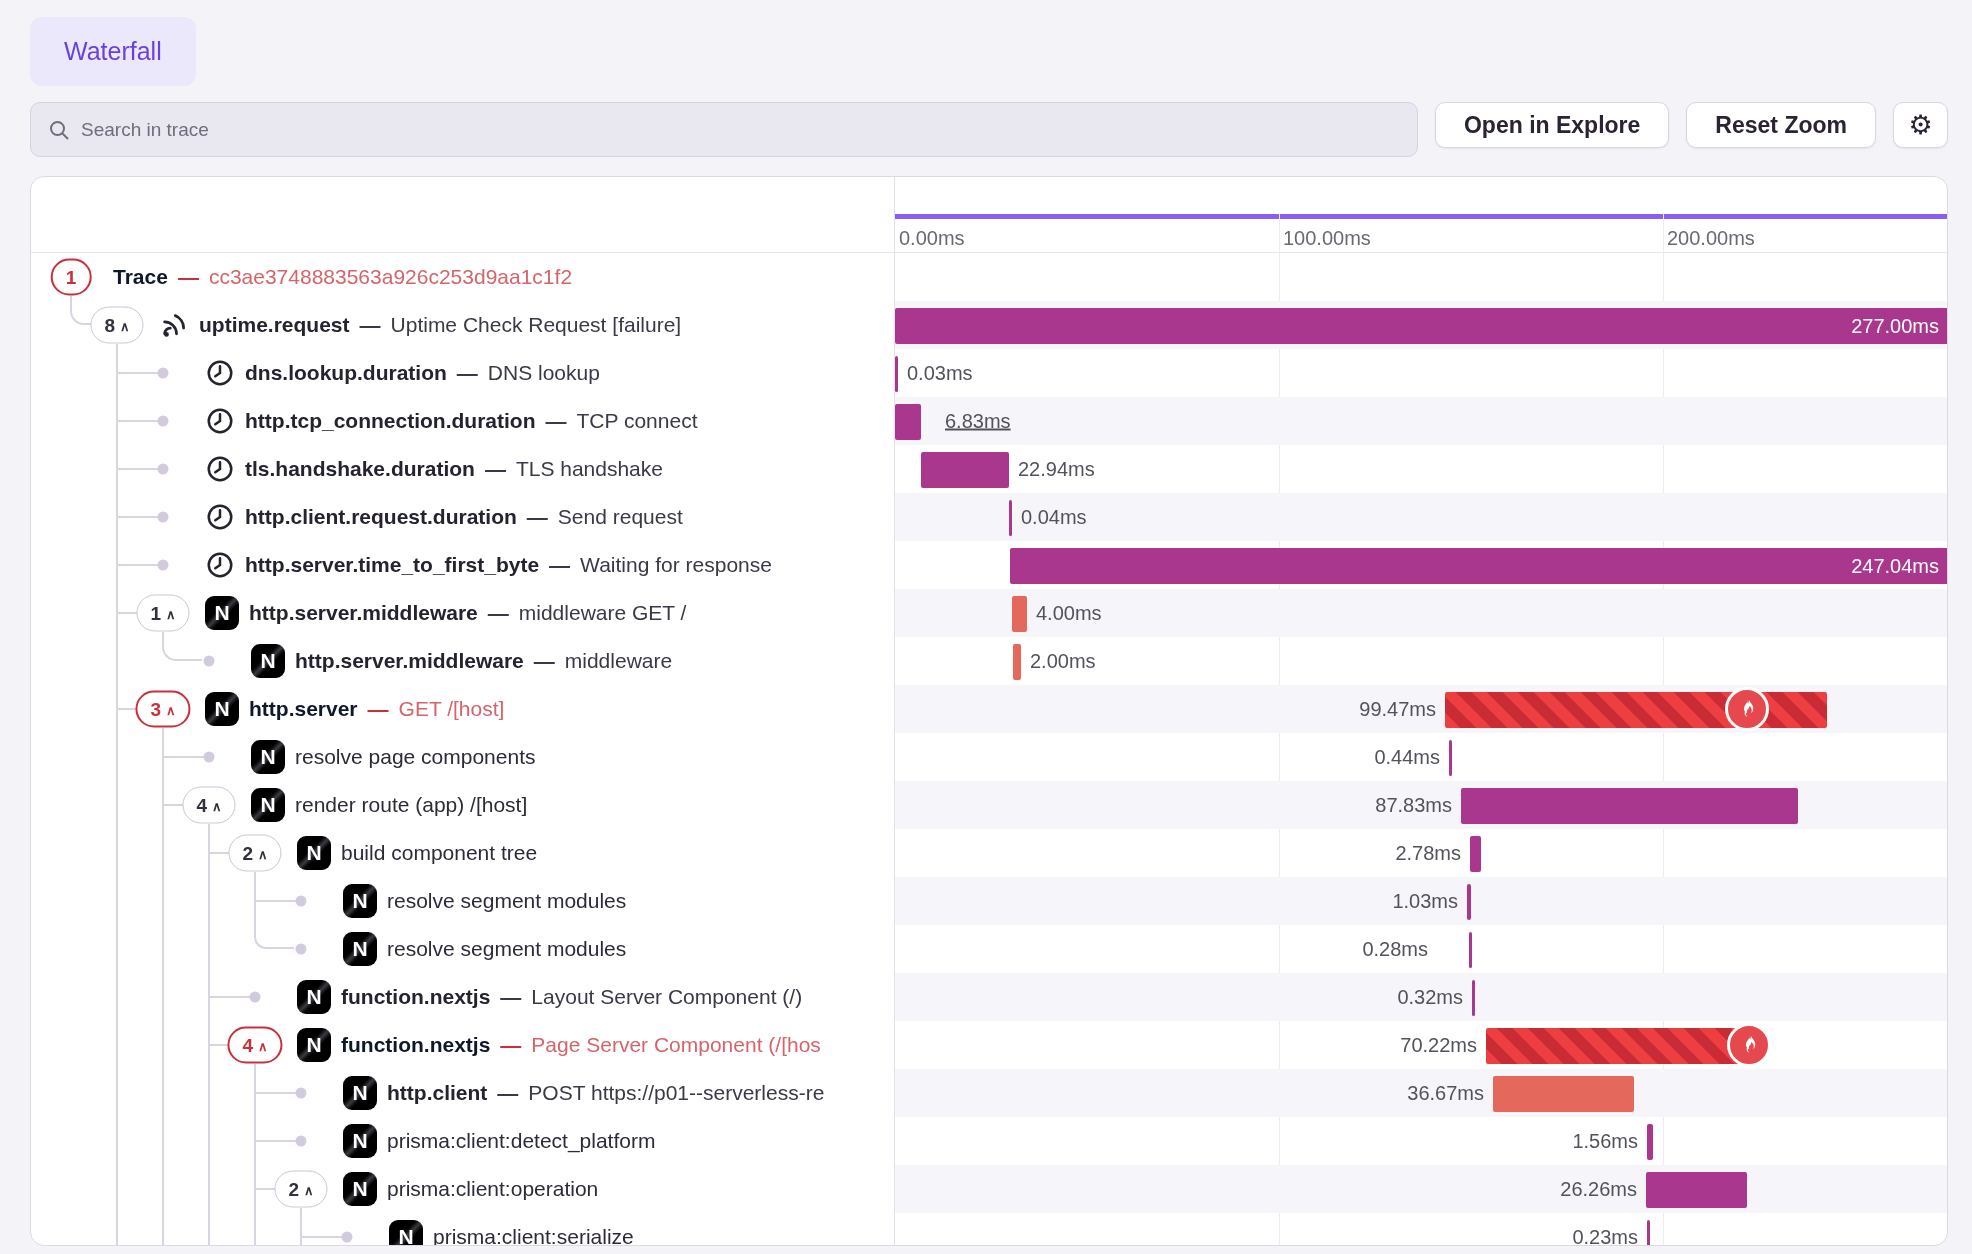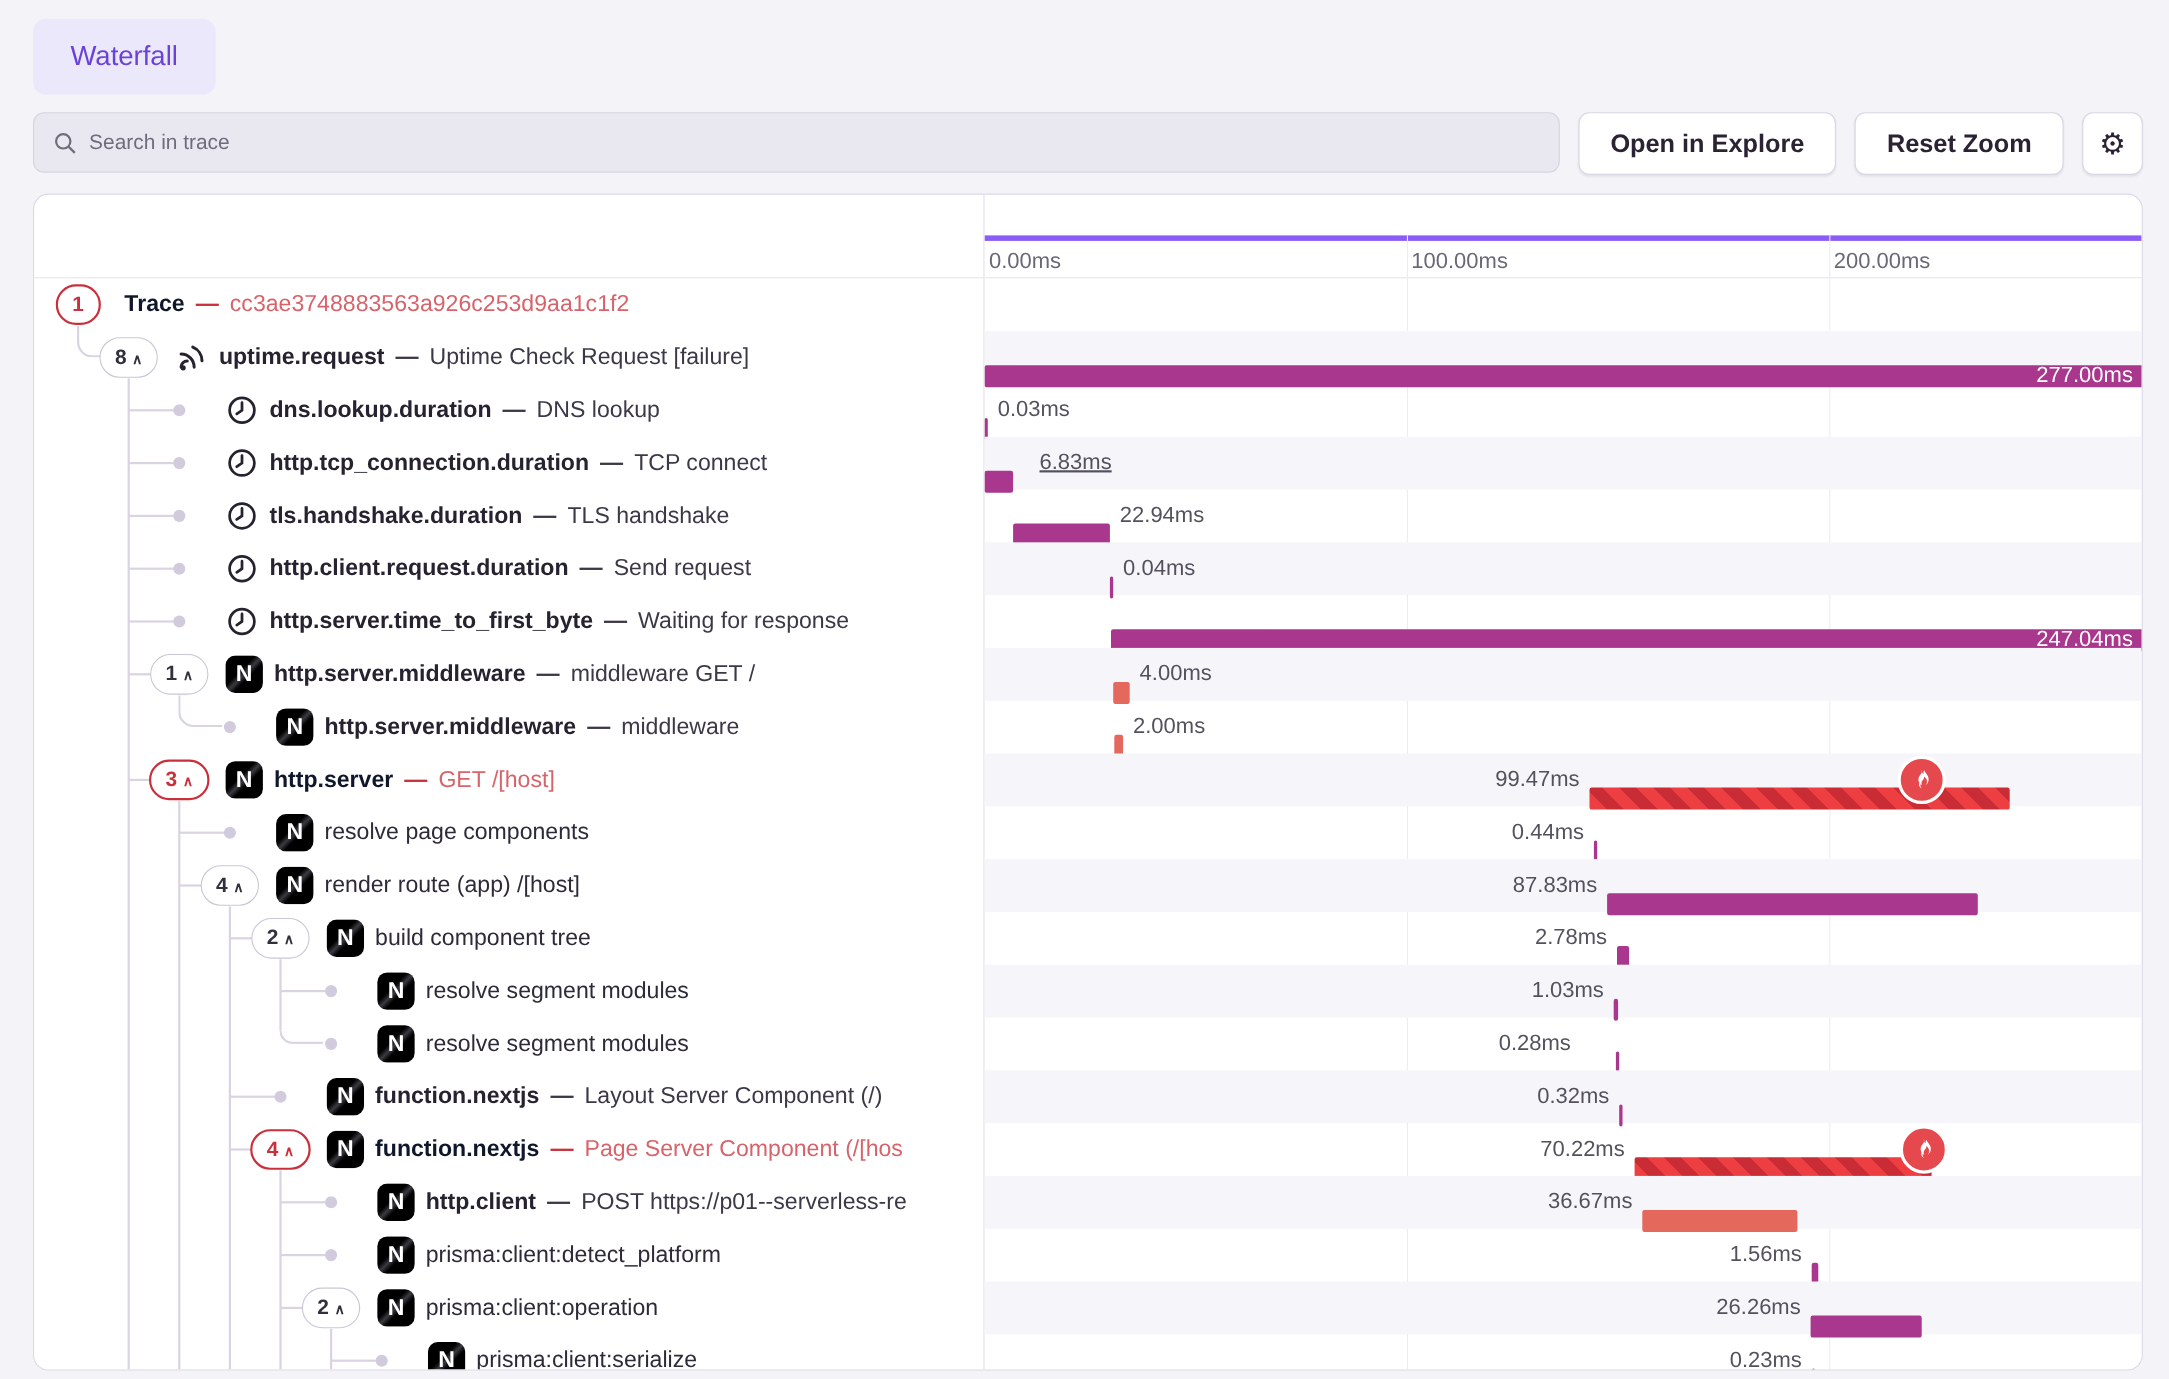--- a/index.html
+++ b/index.html
@@ -21,21 +21,21 @@
     flex:1; max-width:1436px; height:55px; background:#e9e8f0;
     border:1px solid #d6d3e0; border-radius:10px;
     display:flex; align-items:center; padding:0 16px; gap:10px;
   }
   .search input {
     flex:1; border:none; background:transparent; outline:none;
     font-family:inherit; font-size:19px; color:#3c3847;
   }
   .search input::placeholder { color:#6f6c7c; }
   .btn {
-    height:57px; background:#fff; border:1px solid #d9d6e2; border-radius:10px;
+    height:46px; background:#fff; border:1px solid #d9d6e2; border-radius:10px;
     font-family:inherit; font-size:23px; font-weight:700; color:#2b2233;
     padding:0 28px; cursor:pointer; box-shadow:0 1px 2px rgba(43,34,51,.07);
     display:flex; align-items:center; justify-content:center;
   }
   .btn.icon-btn { width:55px; padding:0; font-size:27px; font-weight:400; }
   
   .panel {
     position:absolute; left:30px; top:176px; width:1918px; height:1070px;
     background:#fff; border:1px solid #dcd9e5; border-radius:14px;
     overflow:hidden; display:flex;
@@ -81,21 +81,21 @@
            border-bottom-left-radius:14px; z-index:1; }
   
   .nicon {
     width:34px; height:34px; background:#0d0d11; border-radius:9px; flex:none;
     color:#fff; font-weight:700; font-size:21px;
     display:flex; align-items:center; justify-content:center;
     background-image:linear-gradient(135deg,#000 40%,#3a3a42 50%,#000 60%);
   }
   .svgicon { flex:none; display:flex; align-items:center; }
   
-  .bar { position:absolute; top:7px; height:20px; border-radius:2px;margin-top:24px; }
+  .bar { position:absolute; top:7px; height:36px; border-radius:2px; }
   .bar.magenta { background:#a9378d; }
   .bar.salmon  { background:#e5685c; }
   .bar.error   { background:repeating-linear-gradient(45deg,#ed3e42 0 11px,#ca2c35 11px 22px); }
   .bar-label-in { position:absolute; right:10px; top:50%; transform:translateY(-50%);
                   color:#fff; font-size:20px; }
   .dur { position:absolute; top:50%; transform:translateY(-50%);
          font-size:20px; color:#54515d; }
   .fire {
     position:absolute; top:50%; transform:translate(-50%,-50%);
     width:44px; height:44px; border-radius:50%; background:#e5484d;

